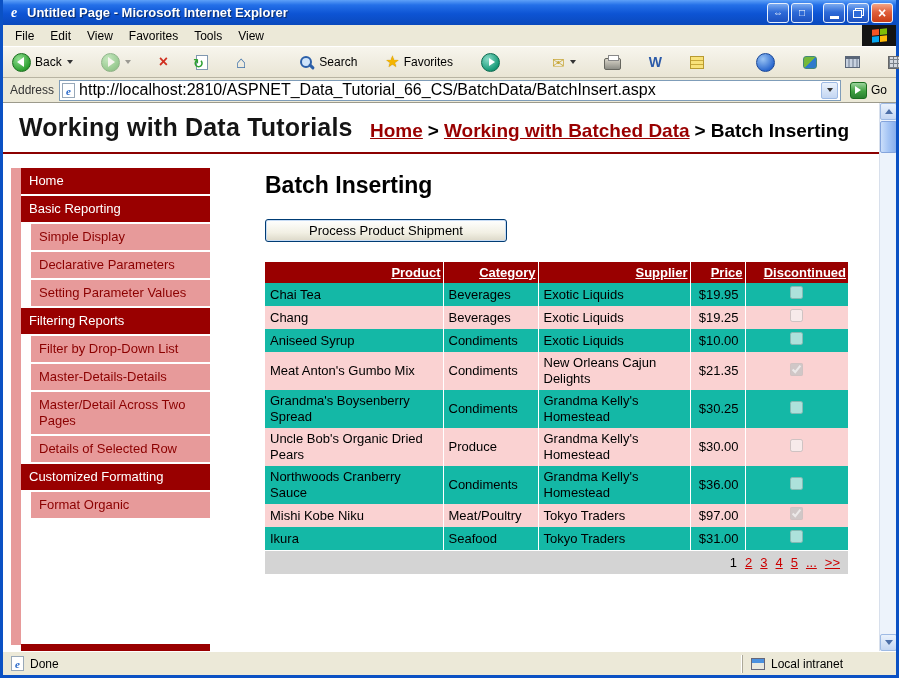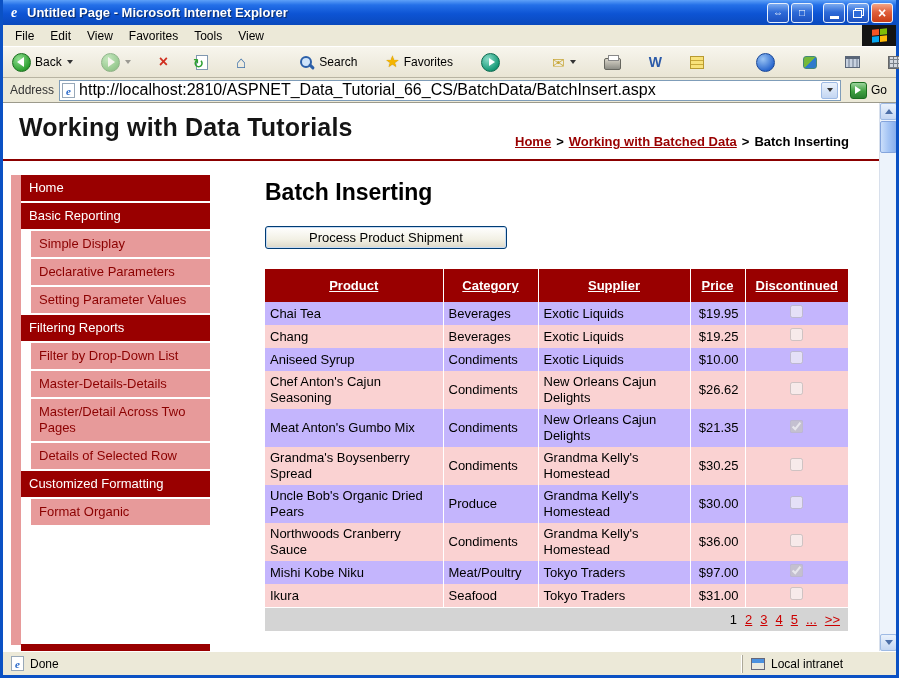--- a/index.html
+++ b/index.html
@@ -84,21 +84,21 @@
             background:linear-gradient(180deg,#9CD49C,#3FA040 55%,#2A8030); }
   .go-arrow { width:0; height:0; border-top:4px solid transparent; border-bottom:4px solid transparent; border-left:6px solid #fff; }
 
   
   .content { flex:1; position:relative; background:#fff; overflow:hidden; }
   .page { position:absolute; left:0; top:0; right:17px; bottom:0; display:flex; flex-direction:column; overflow:hidden; }
 
   .page-header { display:flex; justify-content:space-between; align-items:flex-start;
                  padding:10px 30px 10px 16px; border-bottom:2px solid #8B0000; background:#fff; }
   .site-title { font-size:25px; font-weight:bold; color:#151515; letter-spacing:.2px; }
-  .breadcrumb { margin-top:21px; font-size:13px; font-weight:bold; white-space:nowrap; }
+  .breadcrumb { margin-top:7px; font-size:19px; font-weight:bold; white-space:nowrap; }
   .bc-link { color:#990000; text-decoration:underline; cursor:pointer; }
   .bc-sep { color:#000; margin:0 5px; }
   .bc-cur { color:#000; }
 
   .page-body { flex:1; position:relative; overflow:hidden; }
 
   
   .sidebar { position:absolute; left:8px; top:14px; bottom:0; width:199px; }
   .side-strip { position:absolute; left:0; top:0; bottom:6px; width:10px; background:#E79A9A; }
   .side-menu { margin-left:10px; }
@@ -110,24 +110,24 @@
   
   .main { position:absolute; left:262px; top:14px; width:583px; }
   .heading { font-size:23px; font-weight:bold; color:#000; margin:4px 0 20px; }
   .xp-button { display:block; width:242px; height:23px; margin-bottom:20px; cursor:pointer;
                font-family:"Liberation Sans",sans-serif; font-size:13px; color:#000;
                border:1px solid #003C74; border-radius:3px;
                background:linear-gradient(180deg,#FFFFFF,#F2F0E4 60%,#DCD8C8);
                box-shadow:inset 0 0 0 1px #C8DCF4; }
 
   table.products { table-layout:fixed; width:583px; border-collapse:collapse; font-size:13px; }
-  .products th { background:#990000; color:#fff; padding:9px 2px; text-align:center; cursor:pointer; }
+  .products th { background:#990000; color:#fff; padding:3px 2px; text-align:right; cursor:pointer; }
   .products th + th, .products td + td { border-left:1px solid #fff; }
   .th-link { font-weight:bold; text-decoration:underline; }
-  .products td { padding:3px 5px; line-height:16px; vertical-align:middle; background:#c4b5fd; }
+  .products td { padding:3px 5px; line-height:16px; vertical-align:middle; background:#14b8a6; }
   .products tbody tr:nth-child(even) td { background:#FAD2D2; }
   td.c-price { text-align:right; padding-right:6px; }
   td.c-chk { text-align:center; }
   .products input[type=checkbox] { width:13px; height:13px; accent-color:#9a9a9a; }
 
   .pager { width:583px; background:#D4D4D4; text-align:right; padding:4px 8px; font-size:13px; margin-top:1px; }
   .pg-cur { color:#000; margin-left:8px; }
   .pg-link { color:#CC0000; text-decoration:underline; margin-left:8px; cursor:pointer; }
 
   
@@ -339,27 +339,20 @@
                   <td class="c-chk"><input type="checkbox" disabled="" style=""></td>
                 </tr>
                 <tr>
                   <td class="c-prod">Aniseed Syrup</td>
                   <td class="c-cat">Condiments</td>
                   <td class="c-sup">Exotic Liquids</td>
                   <td class="c-price">$10.00</td>
                   <td class="c-chk"><input type="checkbox" disabled="" style=""></td>
                 </tr>
                 <tr>
-                  <td class="c-prod">Chef Anton's Cajun Seasoning</td>
-                  <td class="c-cat">Condiments</td>
-                  <td class="c-sup">New Orleans Cajun Delights</td>
-                  <td class="c-price">$26.62</td>
-                  <td class="c-chk"><input type="checkbox" disabled="" style=""></td>
-                </tr>
-                <tr>
                   <td class="c-prod">Meat Anton's Gumbo Mix</td>
                   <td class="c-cat">Condiments</td>
                   <td class="c-sup">New Orleans Cajun Delights</td>
                   <td class="c-price">$21.35</td>
                   <td class="c-chk"><input type="checkbox" disabled="" checked="" style=""></td>
                 </tr>
                 <tr>
                   <td class="c-prod">Grandma's Boysenberry Spread</td>
                   <td class="c-cat">Condiments</td>
                   <td class="c-sup">Grandma Kelly's Homestead</td>

